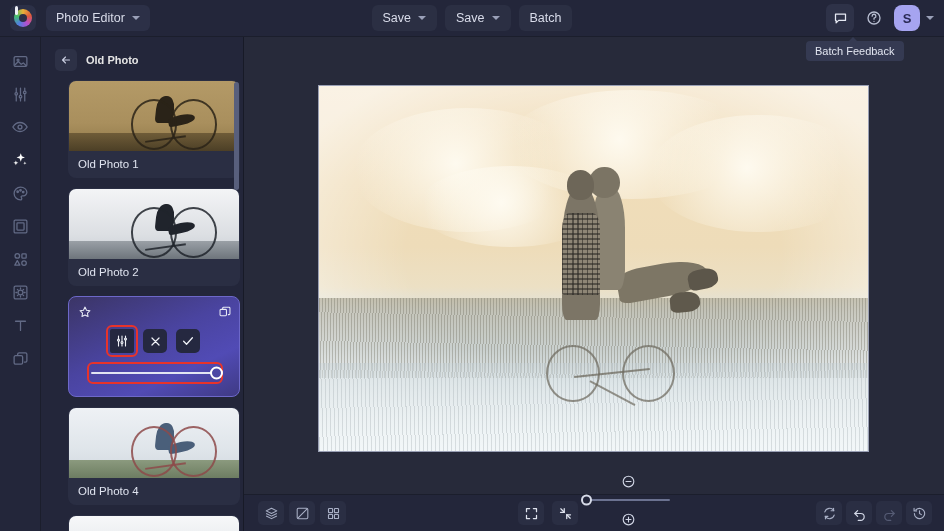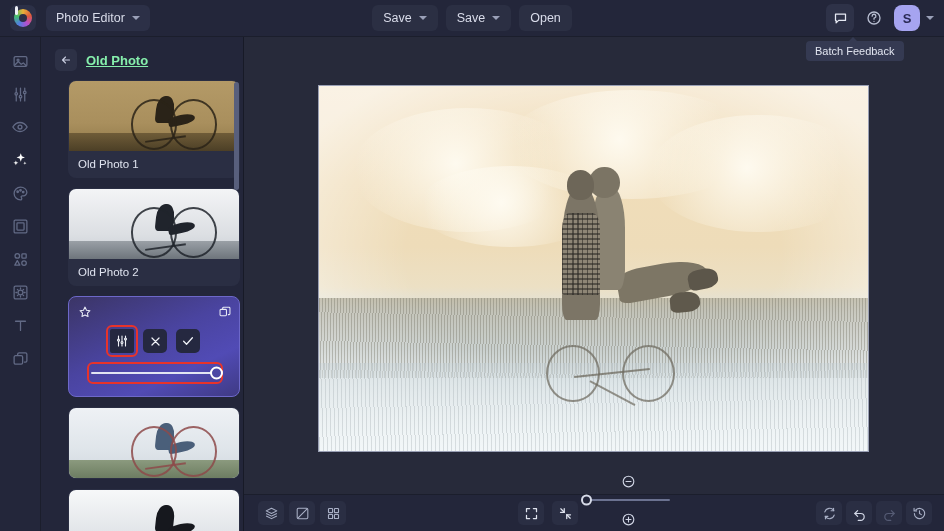--- a/index.html
+++ b/index.html
@@ -86,21 +86,21 @@
   
   .panel {
     position: absolute; left: 41px; top: 37px; width: 203px; height: 494px;
     background: #23263a; border-right: 1px solid #171a27;
   }
   .panel-head { display: flex; align-items: center; gap: 9px; padding: 12px 0 9px 14px; }
   .back-btn {
     width: 22px; height: 22px; border-radius: 5px; background: #2d3146; color: #c9cee0;
     display: flex; align-items: center; justify-content: center; cursor: pointer; font-size: 13px;
   }
-  .panel-title { color: #86efac; font-size: 13px; font-weight: bold; text-decoration: underline; }
+  .panel-title { color: #e5e5e5; font-size: 11px; font-weight: bold; }
   .panel-scroll {
     position: absolute; left: 13px; top: 43px; width: 203px; height: 451px;
     overflow: hidden; padding: 0 14px;
   }
   .card {
     width: 172px; border-radius: 8px; background: #2a2e43; margin-bottom: 10px;
     overflow: hidden; cursor: pointer; border: 1px solid transparent;
   }
   .thumb { width: 172px; height: 70px; position: relative; overflow: hidden; }
   .card-label { color: #dfe3ef; font-size: 11.5px; padding: 7px 9px; }
@@ -309,21 +309,21 @@
     <div class="top-center">
       <div class="tbtn">
         <span>Save</span>
         <span class="chev"></span>
       </div>
       <div class="tbtn">
         <span>Save</span>
         <span class="chev"></span>
       </div>
       <div class="tbtn">
-        <span>Open</span>
+        <span>Batch</span>
       </div>
     </div>
 
     <div class="top-right">
       <div class="icobtn sel">
         <svg width="15" height="15" viewBox="0 0 24 24" fill="none" stroke="#e6e9f3" stroke-width="2">
           <path d="M4 5h16v10H9l-4 4v-4H4z" stroke-linejoin="round"></path>
         </svg>
       </div>
       <div class="icobtn">
@@ -503,20 +503,21 @@
         <div class="thumb">
           <div class="scene" style="color:#3d4a5a">
             <div class="sky" style="background:linear-gradient(to bottom,#eef1f5,#dfe5ea 60%,#cfd7dd)"></div>
             <div class="ground" style="background:linear-gradient(to bottom,#8b9a7e,#6d7d62)"></div>
             <div class="rider" style="color:#4a5f7a"></div>
             <div class="wheel w1" style="color:#8d4a4a"></div>
             <div class="wheel w2" style="color:#8d4a4a"></div>
             <div class="bar" style="color:#8d4a4a"></div>
           </div>
         </div>
+        <div class="card-label">Old Photo 4</div>
       </div>
 
       <div class="card">
         <div class="thumb">
           <div class="scene" style="color:#16181e">
             <div class="sky" style="background:linear-gradient(to bottom,#f7f8f9,#e2e5e9 60%,#cbd0d6)"></div>
 
             <div class="rider"></div>
 
           </div>

